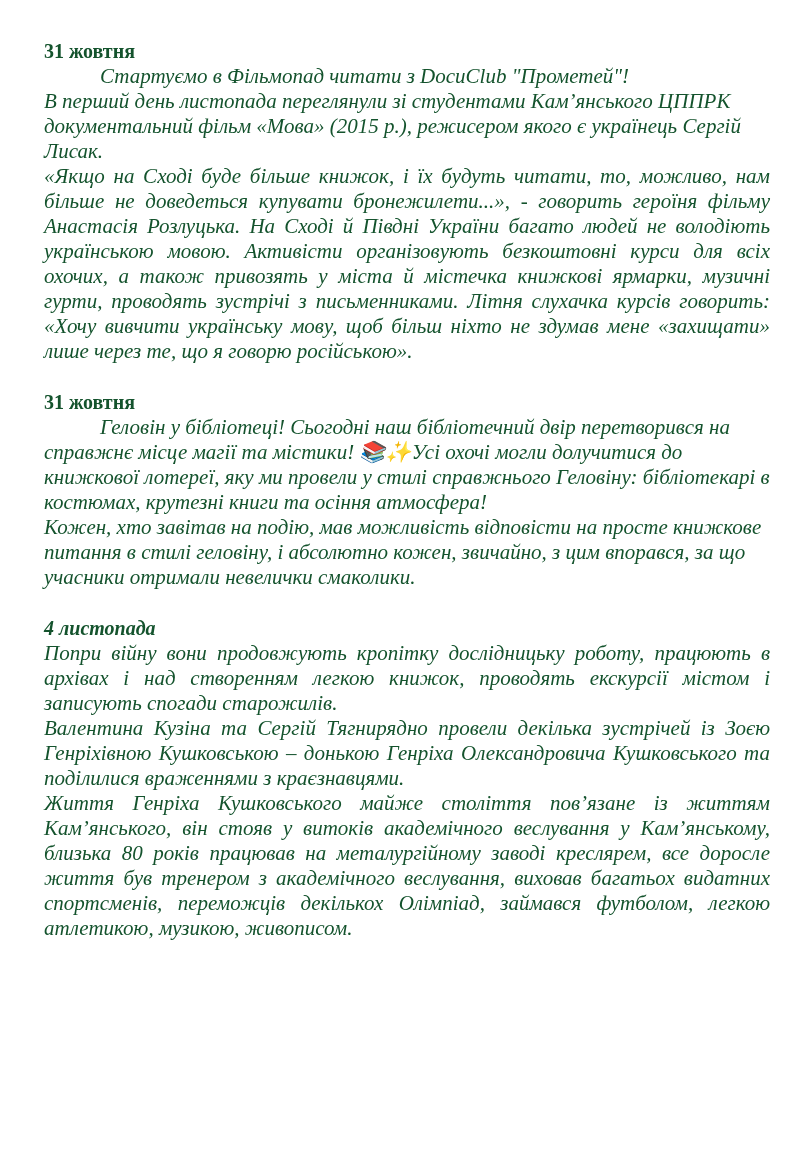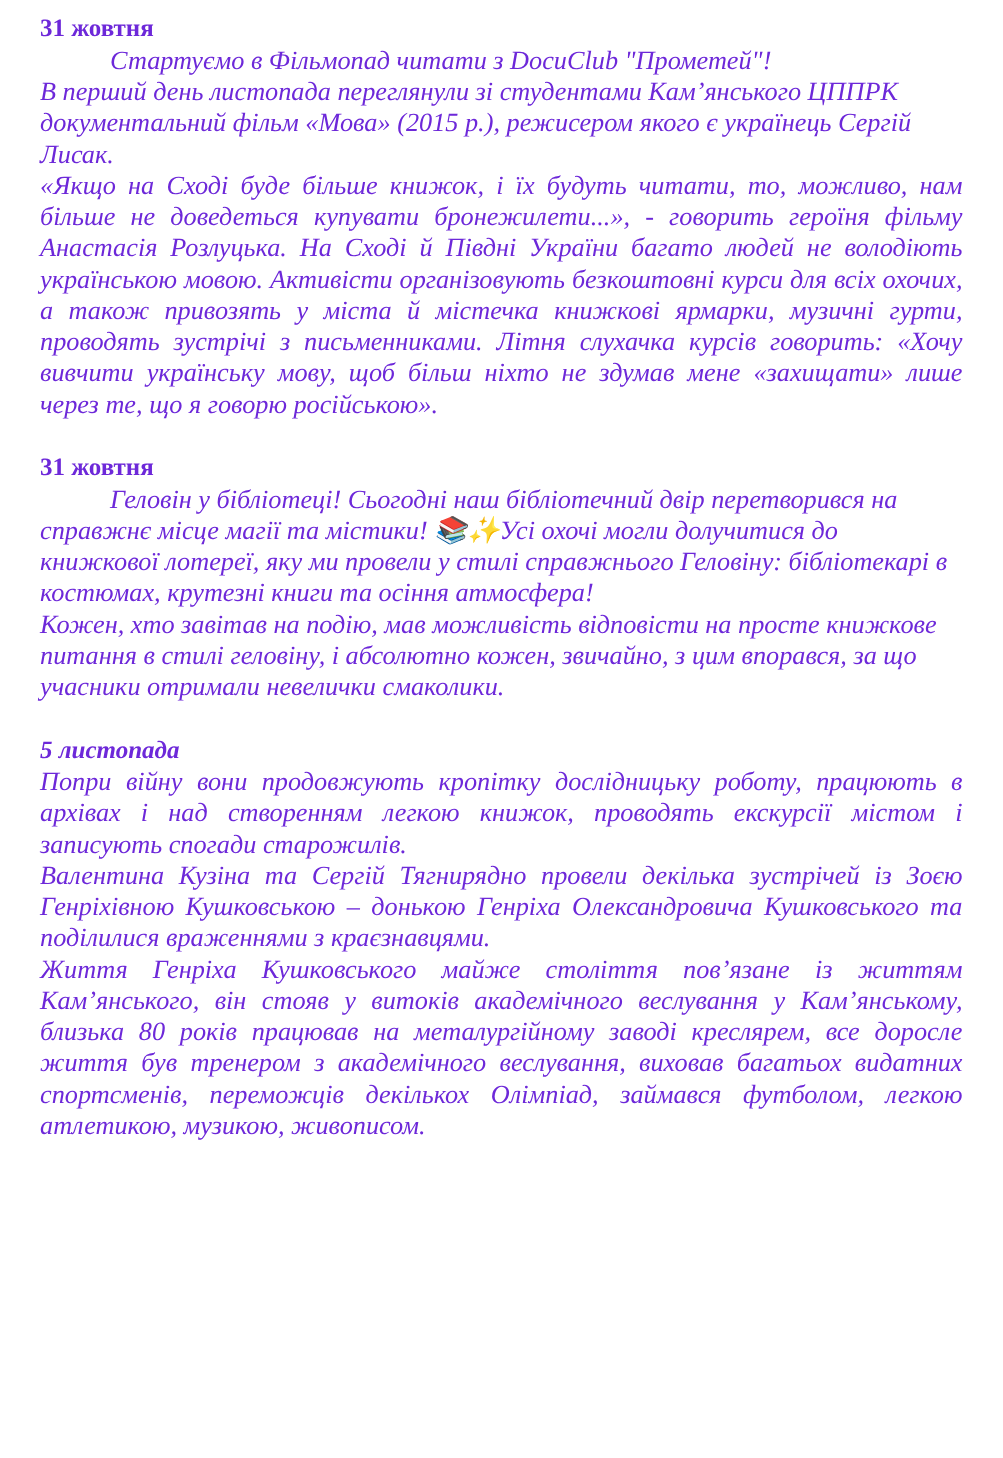--- a/index.html
+++ b/index.html
@@ -1,22 +1,23 @@
 <!DOCTYPE html>
 <html><head>
 <meta charset="utf-8">
 <style>
   html, body { margin: 0; padding: 0; background: #ffffff; }
   body { width: 802px; height: 1166px; overflow: hidden; }
   .page {
-    padding: 6px 32px 0 32px;
+    padding: 6px 32px 0 44px;
     font-family: "DejaVu Serif", "Liberation Serif", serif;
-    color: #6d28d9;
+    color: #14532d;
     font-size: 19px;
     line-height: 25px;
+    margin-top: 28px;
   }
   .entry { margin-bottom: 25px; }
   .date {
     font-weight: bold;
     font-family: "Liberation Serif", "DejaVu Serif", serif;
     font-size: 20px;
     line-height: 26px;
     margin: 4px 0 0 0;
   }
   .date.italic { font-style: italic; }
@@ -43,19 +44,19 @@
   </div>
 
   <div class="entry">
     <div class="date">31 жовтня</div>
     <p class="p indent">Геловін у бібліотеці! Сьогодні наш бібліотечний двір перетворився на справжнє місце магії та містики! 📚✨Усі охочі могли долучитися до книжкової лотереї, яку ми провели у стилі справжнього Геловіну: бібліотекарі в костюмах, крутезні книги та осіння атмосфера!</p>
     <p class="p">Кожен, хто завітав на подію, мав можливість відповісти на просте книжкове питання в стилі геловіну, і абсолютно кожен, звичайно, з цим впорався, за що учасники отримали невелички смаколики.</p>
   </div>
 
 
   <div class="entry">
-    <div class="date italic">5 листопада</div>
+    <div class="date italic">4 листопада</div>
     <p class="p justify">Попри війну вони продовжують кропітку дослідницьку роботу, працюють в архівах і над створенням легкою книжок, проводять екскурсії містом і записують спогади старожилів.</p>
     <p class="p justify">Валентина Кузіна та Сергій Тягнирядно провели декілька зустрічей із Зоєю Генріхівною Кушковською – донькою Генріха Олександровича Кушковського та поділилися враженнями з краєзнавцями.</p>
     <p class="p justify">Життя Генріха Кушковського майже століття пов’язане із життям Кам’янського, він стояв у витоків академічного веслування у Кам’янському, близька 80 років працював на металургійному заводі креслярем, все доросле життя був тренером з академічного веслування, виховав багатьох видатних спортсменів, переможців декількох Олімпіад, займався футболом, легкою атлетикою, музикою, живописом.</p>
   </div>
 
 </div>
 
 </body></html>

